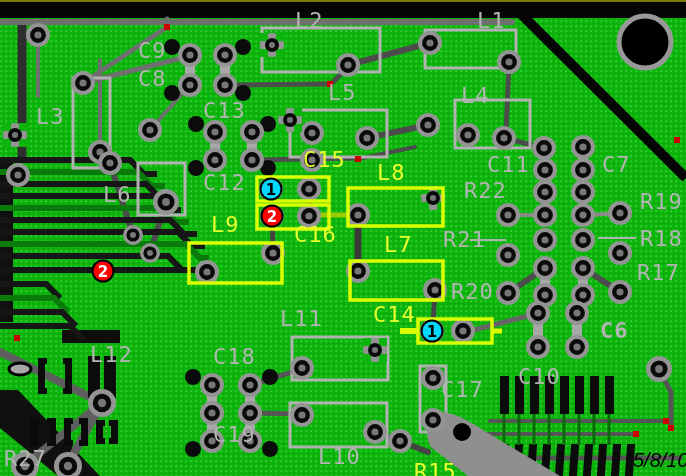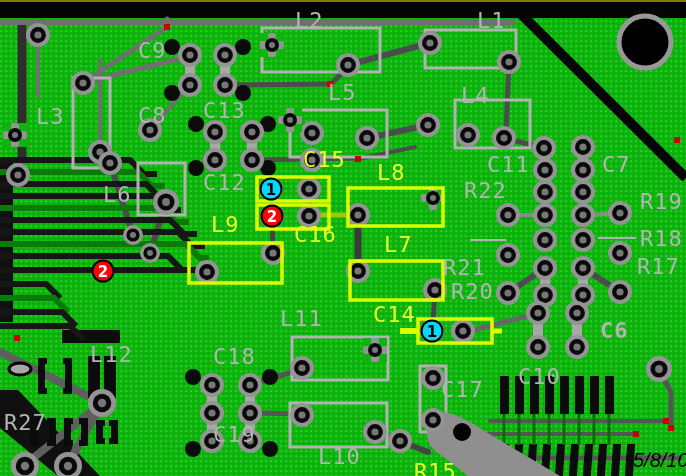--- a/index.html
+++ b/index.html
@@ -491,44 +491,44 @@
         <rect x="14" y="335" width="6" height="6"></rect>
         <rect x="633" y="431" width="6" height="6"></rect>
         <rect x="663" y="418" width="6" height="6"></rect>
         <rect x="668" y="425" width="6" height="6"></rect>
         <rect x="674" y="137" width="6" height="6"></rect>
       </g>
 </svg>
 
 <div id="labels-layer">
       <div class="silk-label silk" style="left: 138px; top: 42px;">C9</div>
-      <div class="silk-label silk" style="left: 138px; top: 70px; margin-top: 37px;">C8</div>
+      <div class="silk-label silk" style="left: 138px; top: 70px;">C8</div>
       <div class="silk-label silk" style="left: 36px; top: 108px;">L3</div>
       <div class="silk-label silk" style="left: 295px; top: 12px;">L2</div>
       <div class="silk-label silk" style="left: 477px; top: 12px;">L1</div>
       <div class="silk-label silk" style="left: 328px; top: 84px;">L5</div>
       <div class="silk-label silk" style="left: 461px; top: 87px;">L4</div>
       <div class="silk-label silk" style="left: 203px; top: 102px;">C13</div>
       <div class="silk-label silk" style="left: 203px; top: 174px;">C12</div>
       <div class="silk-label silk" style="left: 487px; top: 156px;">C11</div>
       <div class="silk-label silk" style="left: 602px; top: 156px;">C7</div>
       <div class="silk-label silk" style="left: 464px; top: 182px;">R22</div>
       <div class="silk-label silk" style="left: 640px; top: 193px;">R19</div>
-      <div class="silk-label silk" style="left: 443px; top: 231px; margin-top: 28px;">R21</div>
+      <div class="silk-label silk" style="left: 443px; top: 231px;">R21</div>
       <div class="silk-label silk" style="left: 640px; top: 230px;">R18</div>
-      <div class="silk-label silk" style="left: 637px; top: 258px;">R17</div>
+      <div class="silk-label silk" style="left: 637px; top: 264px;">R17</div>
       <div class="silk-label silk" style="left: 451px; top: 283px;">R20</div>
       <div class="silk-label silk" style="left: 600px; top: 322px; font-weight: bold;">C6</div>
       <div class="silk-label silk" style="left: 103px; top: 186px;">L6</div>
       <div class="silk-label silk" style="left: 280px; top: 310px;">L11</div>
       <div class="silk-label silk" style="left: 213px; top: 348px;">C18</div>
       <div class="silk-label silk" style="left: 213px; top: 426px;">C19</div>
       <div class="silk-label silk" style="left: 318px; top: 448px;">L10</div>
       <div class="silk-label silk" style="left: 90px; top: 346px;">L12</div>
-      <div class="silk-label silk" style="left: 4px; top: 414px;">R27</div>
+      <div class="silk-label silk" style="left: 4px; top: 450px;">R27</div>
       <div class="silk-label silk" style="left: 441px; top: 381px;">C17</div>
       <div class="silk-label silk" style="left: 518px; top: 368px;">C10</div>
       <div class="silk-label hl" style="left: 303px; top: 151px;">C15</div>
       <div class="silk-label hl" style="left: 294px; top: 226px;">C16</div>
       <div class="silk-label hl" style="left: 377px; top: 164px;">L8</div>
       <div class="silk-label hl" style="left: 384px; top: 236px;">L7</div>
       <div class="silk-label hl" style="left: 211px; top: 216px;">L9</div>
       <div class="silk-label hl" style="left: 373px; top: 306px;">C14</div>
       <div class="silk-label hl" style="left: 414px; top: 463px;">R15</div>
     </div>

